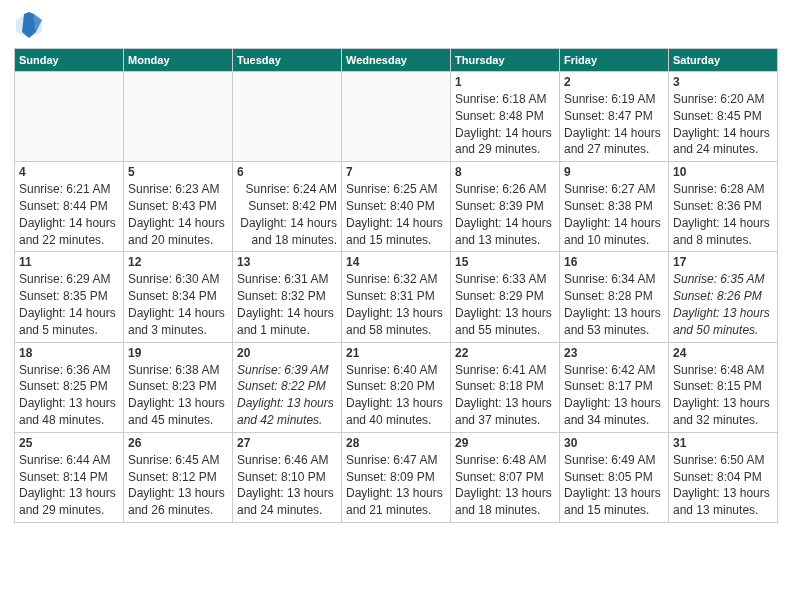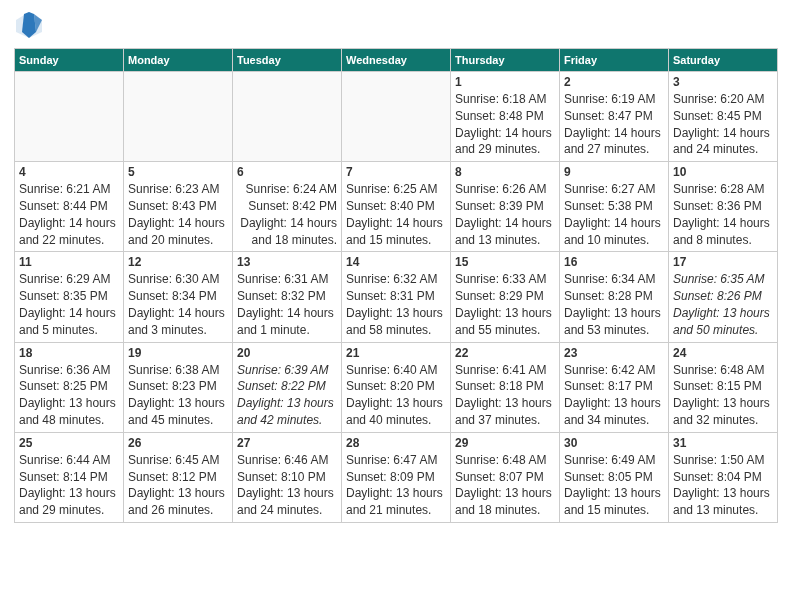--- a/index.html
+++ b/index.html
@@ -183,21 +183,21 @@
           <td>
             <div class="day-number">8</div>
             <div class="day-info" style="white-space: pre-line;">Sunrise: 6:26 AM
 Sunset: 8:39 PM
 Daylight: 14 hours
 and 13 minutes.</div>
           </td>
           <td>
             <div class="day-number">9</div>
             <div class="day-info" style="white-space: pre-line;">Sunrise: 6:27 AM
-Sunset: 5:38 PM
+Sunset: 8:38 PM
 Daylight: 14 hours
 and 10 minutes.</div>
           </td>
           <td>
             <div class="day-number">10</div>
             <div class="day-info" style="white-space: pre-line;">Sunrise: 6:28 AM
 Sunset: 8:36 PM
 Daylight: 14 hours
 and 8 minutes.</div>
           </td>
@@ -342,21 +342,21 @@
           </td>
           <td>
             <div class="day-number">30</div>
             <div class="day-info" style="white-space: pre-line;">Sunrise: 6:49 AM
 Sunset: 8:05 PM
 Daylight: 13 hours
 and 15 minutes.</div>
           </td>
           <td>
             <div class="day-number">31</div>
-            <div class="day-info" style="white-space: pre-line;">Sunrise: 1:50 AM
+            <div class="day-info" style="white-space: pre-line;">Sunrise: 6:50 AM
 Sunset: 8:04 PM
 Daylight: 13 hours
 and 13 minutes.</div>
           </td>
         </tr>
       </tbody>
   </table>
 </div>
 
 </body></html>

